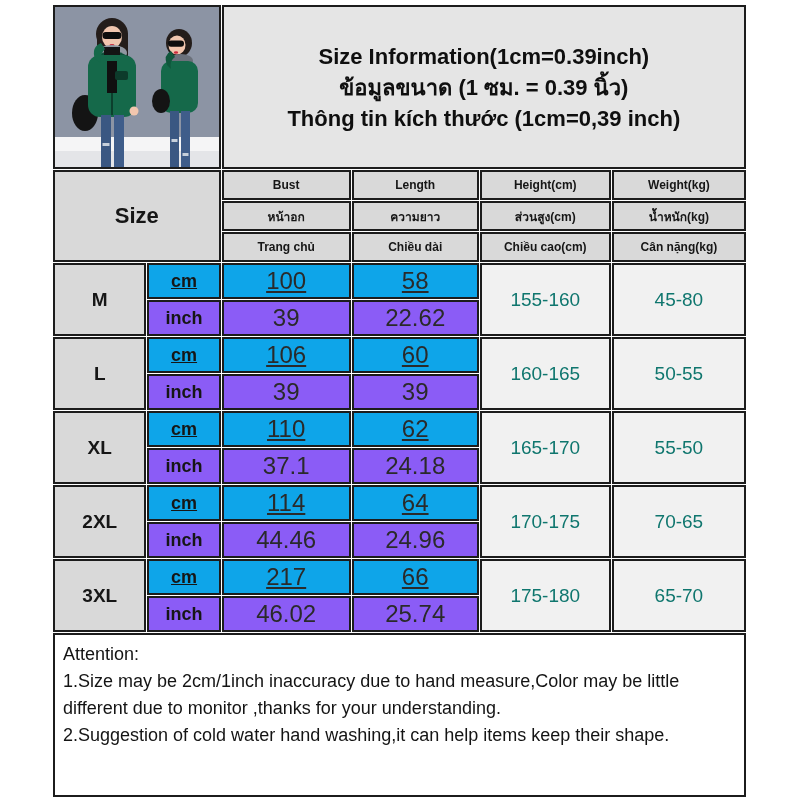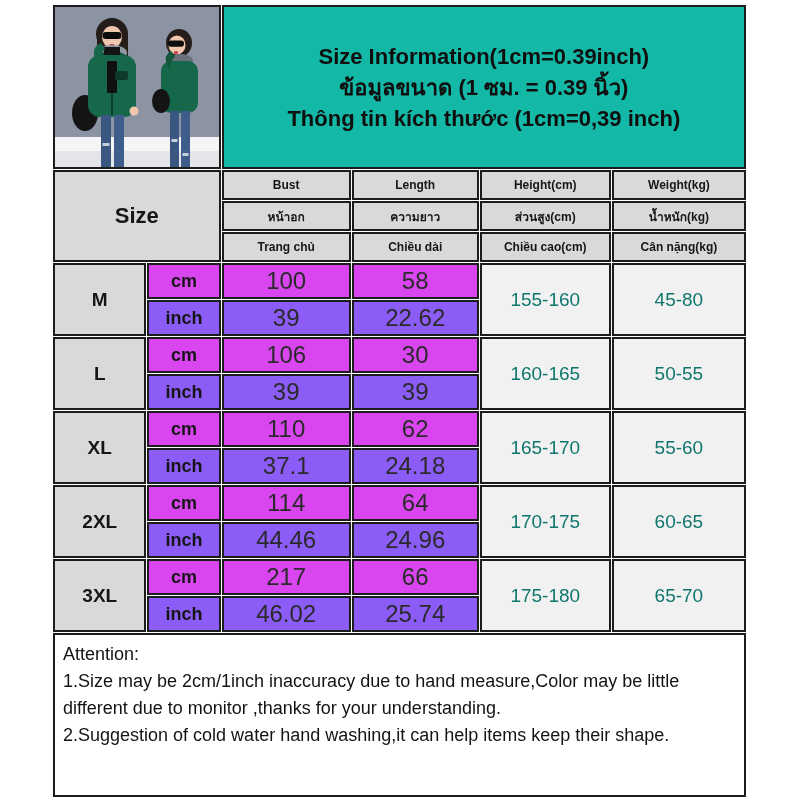--- a/index.html
+++ b/index.html
@@ -19,30 +19,30 @@
   }
   
   col.c-size{width:92px}
   col.c-unit{width:72px}
   col.c-bust{width:127px}
   col.c-len{width:125px}
   col.c-height{width:129px}
   col.c-weight{width:132px}
   
   td.photo-cell{padding:0;height:160px;background:#8c94a4;}
-  td.title-cell{background:#14b8a6;height:160px;}
+  td.title-cell{background:#e5e5e5;height:160px;}
   .title-block div{font-weight:bold;font-size:22px;line-height:31px;color:#0f0f0f;}
   
   td.hdr{background:#d9d9d9;font-weight:bold;font-size:12px;height:26px;}
   td.size-big{background:#d9d9d9;font-weight:bold;font-size:22px;}
   
   td.rowlabel{background:#d9d9d9;font-weight:bold;font-size:19px;}
   td.unit{font-weight:bold;font-size:18px;height:32px;}
   td.val{font-size:24px;font-weight:normal;color:#2a2a2a;}
-  tr.cmrow td.unit, tr.cmrow td.val{background:#d946ef;}
+  tr.cmrow td.unit, tr.cmrow td.val{background:#0ea5e9;text-decoration:underline;}
   tr.inchrow td.unit, tr.inchrow td.val{background:#8b5cf6;}
   td.merged{background:#f1f1f1;font-size:19px;color:#0f766e;}
   
   td.attn{
     background:#ffffff;text-align:left;vertical-align:top;height:148px;
     padding:6px 8px;font-size:18px;line-height:27px;color:#141414;
   }
   svg{display:block;}
 </style>
 </head>
@@ -145,51 +145,51 @@
     <tr class="inchrow">
       <td class="unit">inch</td>
       <td class="val">39</td>
       <td class="val">22.62</td>
     </tr>
 
     <tr class="cmrow">
       <td class="rowlabel" rowspan="2">L</td>
       <td class="unit">cm</td>
       <td class="val">106</td>
-      <td class="val">30</td>
+      <td class="val">60</td>
       <td class="merged" rowspan="2">160-165</td>
       <td class="merged" rowspan="2">50-55</td>
     </tr>
     <tr class="inchrow">
       <td class="unit">inch</td>
       <td class="val">39</td>
       <td class="val">39</td>
     </tr>
 
     <tr class="cmrow">
       <td class="rowlabel" rowspan="2">XL</td>
       <td class="unit">cm</td>
       <td class="val">110</td>
       <td class="val">62</td>
       <td class="merged" rowspan="2">165-170</td>
-      <td class="merged" rowspan="2">55-60</td>
+      <td class="merged" rowspan="2">55-50</td>
     </tr>
     <tr class="inchrow">
       <td class="unit">inch</td>
       <td class="val">37.1</td>
       <td class="val">24.18</td>
     </tr>
 
     <tr class="cmrow">
       <td class="rowlabel" rowspan="2">2XL</td>
       <td class="unit">cm</td>
       <td class="val">114</td>
       <td class="val">64</td>
       <td class="merged" rowspan="2">170-175</td>
-      <td class="merged" rowspan="2">60-65</td>
+      <td class="merged" rowspan="2">70-65</td>
     </tr>
     <tr class="inchrow">
       <td class="unit">inch</td>
       <td class="val">44.46</td>
       <td class="val">24.96</td>
     </tr>
 
     <tr class="cmrow">
       <td class="rowlabel" rowspan="2">3XL</td>
       <td class="unit">cm</td>

